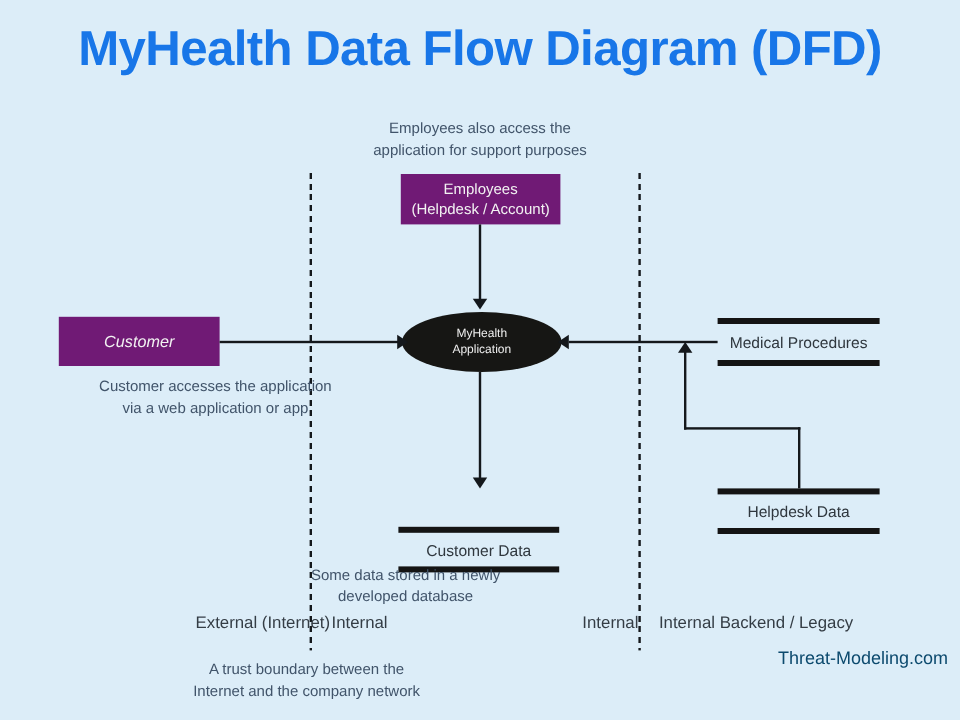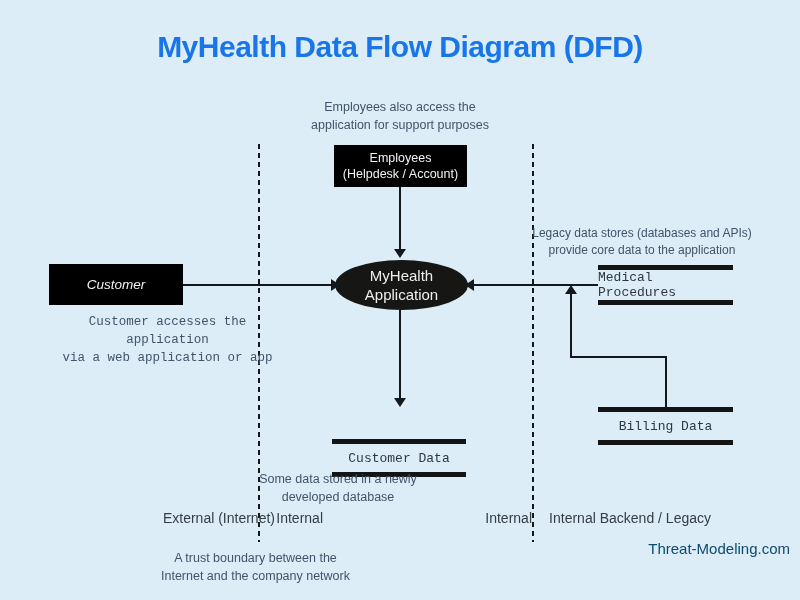--- a/index.html
+++ b/index.html
@@ -11,77 +11,75 @@
     height: 600px;
     background: #dcedf8;
     overflow: hidden;
   }
 
   .abs { position: absolute; }
 
   .title {
     left: 0; top: 17px; width: 800px;
     text-align: center;
-    font-size: 30px;
+    font-size: 41px;
     font-weight: bold;
     letter-spacing: -0.5px;
     color: #1876e8;
-    margin-top: 13px;
   }
 
   .boundary {
     top: 144px;
     width: 2px;
     height: 398px;
     background: repeating-linear-gradient(to bottom, #14181c 0 5px, rgba(0,0,0,0) 5px 9px);
   }
   .boundary.b1 { left: 258px; }
   .boundary.b2 { left: 532px; }
 
   .note {
     text-align: center;
     white-space: pre-line;
     font-size: 12.5px;
     line-height: 1.42;
     color: #41546a;
   }
 
   .entity-box {
-    background: #000000;
+    background: #701a75;
     color: #f2f2f2;
     display: flex;
     align-items: center;
     justify-content: center;
     text-align: center;
     white-space: pre-line;
     line-height: 1.3;
   }
 
   .process-ellipse {
     background: #161614;
     color: #eeeeee;
     border-radius: 50%;
     display: flex;
     align-items: center;
     justify-content: center;
     text-align: center;
     white-space: pre-line;
-    font-size: 15px;
+    font-size: 10px;
     line-height: 1.3;
   }
 
   .datastore {
     border-top: 5px solid #141414;
     border-bottom: 5px solid #141414;
     display: flex;
     align-items: center;
     justify-content: center;
     font-size: 13px;
     color: #2f373e;
-    font-family: Liberation Mono, monospace;
   }
 
   .line { background: #14181c; }
 
   .arrow { width: 0; height: 0; }
   .arrow.down  { border-left: 6px solid transparent; border-right: 6px solid transparent; border-top: 9px solid #14181c; }
   .arrow.up    { border-left: 6px solid transparent; border-right: 6px solid transparent; border-bottom: 9px solid #14181c; }
   .arrow.right { border-top: 6px solid transparent; border-bottom: 6px solid transparent; border-left: 9px solid #14181c; }
   .arrow.left  { border-top: 6px solid transparent; border-bottom: 6px solid transparent; border-right: 9px solid #14181c; }
 
@@ -119,42 +117,40 @@
   <div class="abs arrow down" style="left:394px; top:249px;"></div>
 
   <div class="abs process-ellipse" style="left:335px; top:260px; width:133px; height:50px;">MyHealth
 Application</div>
 
   <div class="abs entity-box" style="left:49px; top:264px; width:134px; height:41px; font-size:13.5px;font-style:italic;">Customer</div>
 
   <div class="abs line" style="left:183px; top:284px; width:149px; height:2px;"></div>
   <div class="abs arrow right" style="left:331px; top:279px;"></div>
 
-  <div class="abs note" style="left:60px; top:314px; width:215px;font-family:Liberation Mono, monospace;">Customer accesses the application
+  <div class="abs note" style="left:72px; top:314px; width:215px;">Customer accesses the application
 via a web application or app</div>
 
-  <div class="abs note" style="left:517px; top:225px; width:250px; font-size:12px;">Legacy data stores (databases and APIs)
-provide core data to the application</div>
 
   <div class="abs datastore" style="left:598px; top:265px; width:135px; height:30px;">Medical Procedures</div>
 
   <div class="abs line" style="left:474px; top:284px; width:124px; height:2px;"></div>
   <div class="abs arrow left" style="left:465px; top:279px;"></div>
 
   <div class="abs line" style="left:570px; top:293px; width:2px; height:65px;"></div>
   <div class="abs arrow up" style="left:565px; top:285px;"></div>
   <div class="abs line" style="left:570px; top:356px; width:97px; height:2px;"></div>
   <div class="abs line" style="left:665px; top:356px; width:2px; height:51px;"></div>
 
   <div class="abs line" style="left:399px; top:310px; width:2px; height:89px;"></div>
   <div class="abs arrow down" style="left:394px; top:398px;"></div>
 
   <div class="abs datastore" style="left:332px; top:407px; width:134px; height:28px;margin-top:32px;">Customer Data</div>
 
-  <div class="abs datastore" style="left:598px; top:407px; width:135px; height:28px;">Billing Data</div>
+  <div class="abs datastore" style="left:598px; top:407px; width:135px; height:28px;">Helpdesk Data</div>
 
   <div class="abs note" style="left:238px; top:471px; width:200px;">Some data stored in a newly
 developed database</div>
 
   <div class="abs zone-label" style="left:120px; width:155px;">External (Internet)</div>
   <div class="abs zone-label" style="left:259px; width:64px;">Internal</div>
   <div class="abs zone-label" style="left:468px; width:64px;">Internal</div>
   <div class="abs note" style="left:143px; top:550px; width:225px;">A trust boundary between the
 Internet and the company network</div>
 

